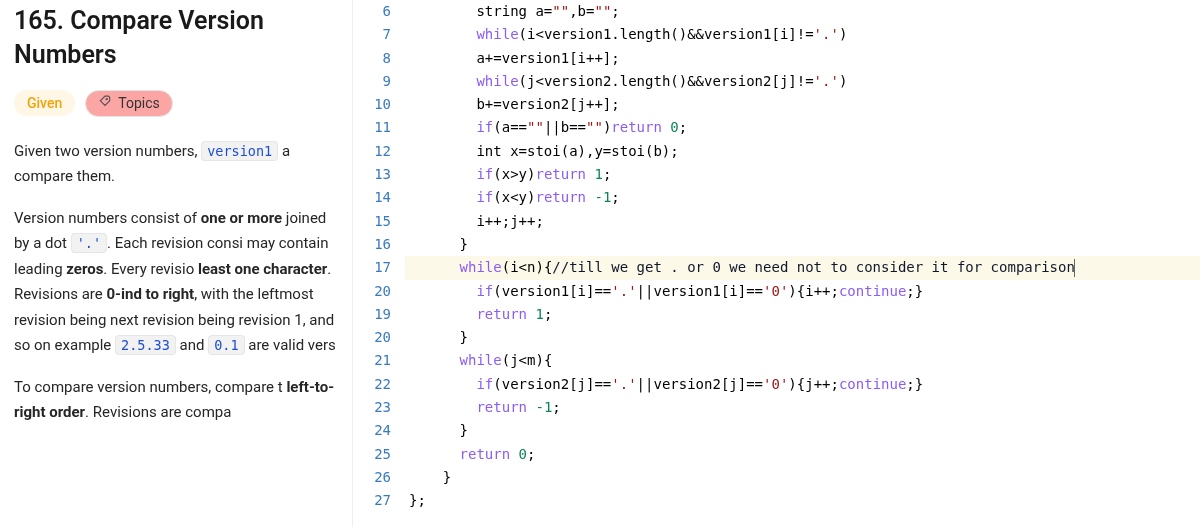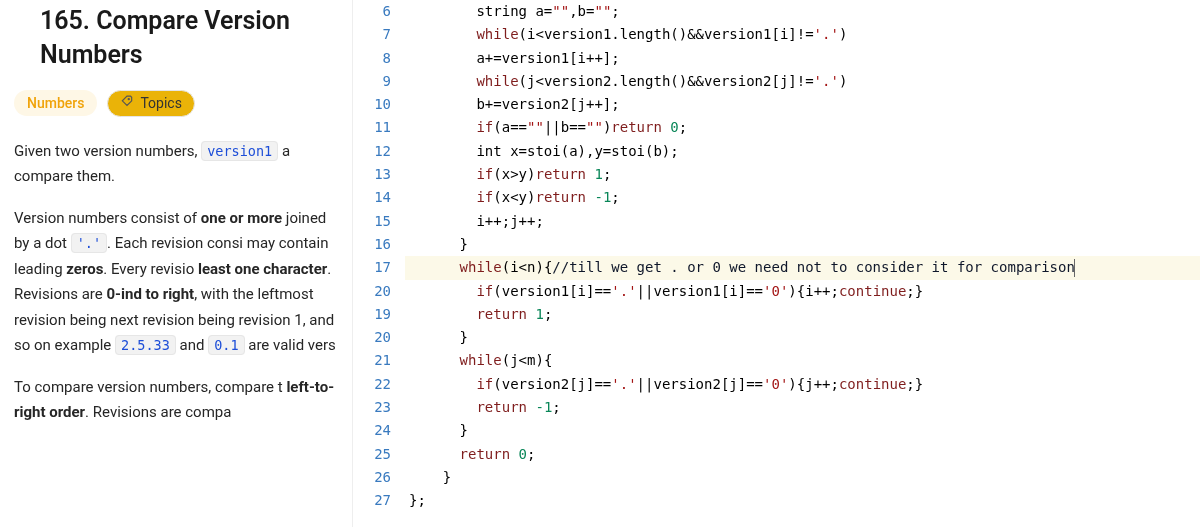--- a/index.html
+++ b/index.html
@@ -17,38 +17,37 @@
     overflow: hidden;
     flex-shrink: 0;
   }
   .problem-title {
     font-size: 25px;
     font-weight: 600;
     color: #1a1a1a;
     line-height: 1.35;
     margin-bottom: 18px;
     padding-top: 4px;
-    margin-left: 26px;
   }
   .tags-row {
     display: flex;
     gap: 10px;
     margin-bottom: 22px;
     align-items: center;
   }
   .diff-pill {
     background: #fef7e6;
     color: #f0a30a;
     font-size: 14px;
     padding: 5px 13px;
     border-radius: 14px;
     font-weight: 500;
   }
   .tag-pill {
-    background: #eab308;
+    background: #fca5a5;
     border: 1px solid #e5e5e5;
     color: #333;
     font-size: 14px;
     padding: 4px 12px;
     border-radius: 14px;
     display: inline-flex;
     align-items: center;
     gap: 6px;
     cursor: pointer;
   }
@@ -93,39 +92,39 @@
   .gutter div { height: 23.3px; }
   .code-area {
     flex: 1;
     line-height: 23.3px;
     white-space: pre;
     color: #000;
     padding-top: 0px;
   }
   .code-line { height: 23.3px; position: relative; }
   .code-line.highlight { background: #fcf9e8; margin-left:-4px; padding-left:4px;}
-  .tok-kw { color: #7f1d1d; }
+  .tok-kw { color: #8b5cf6; }
   .tok-str { color: #a31515; }
   .tok-num { color: #098658; }
   .tok-com { color: #0f172a; }
   .cursor-bar {
     border-right: 1.5px solid #666;
     display:inline-block;
     height:18px;
     vertical-align: middle;
     margin-left:-1px;
   }
 </style>
 </head>
 <body>
 
 <div class="left-panel">
   <h1 class="problem-title">165. Compare Version Numbers</h1>
   <div class="tags-row">
-    <span class="diff-pill">Numbers</span>
+    <span class="diff-pill">Given</span>
     <span class="tag-pill">
       <span class="icon">
         <svg width="14" height="14" viewBox="0 0 24 24" fill="none" stroke="#555" stroke-width="2">
             <path d="M20 10l-8 8-8-8 8-8h6l2 2z"></path>
             <circle cx="15" cy="7" r="1" fill="#555"></circle>
           </svg>
       </span>
       <span>Topics</span>
     </span>
   </div>

